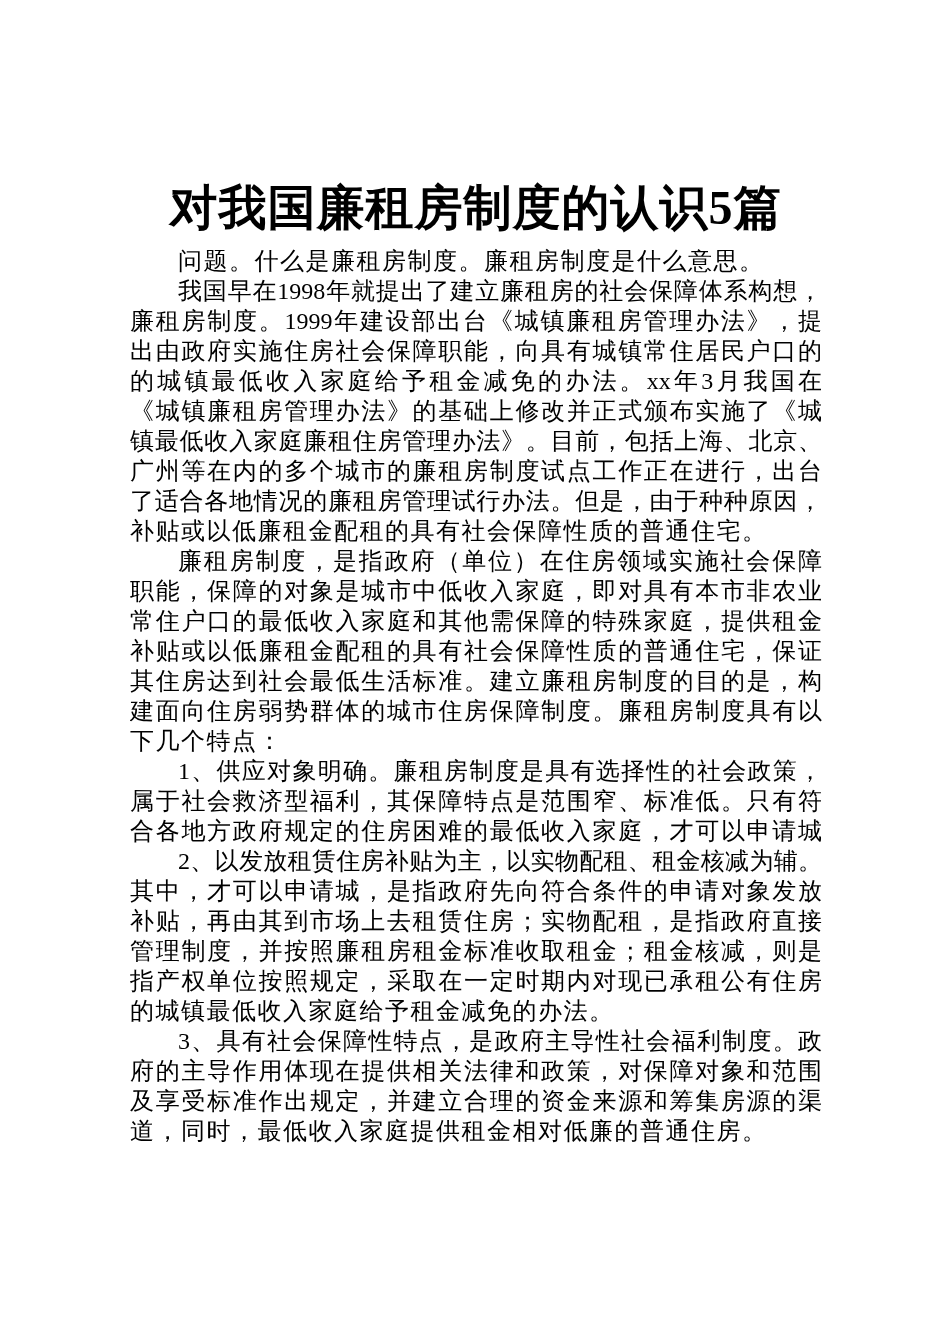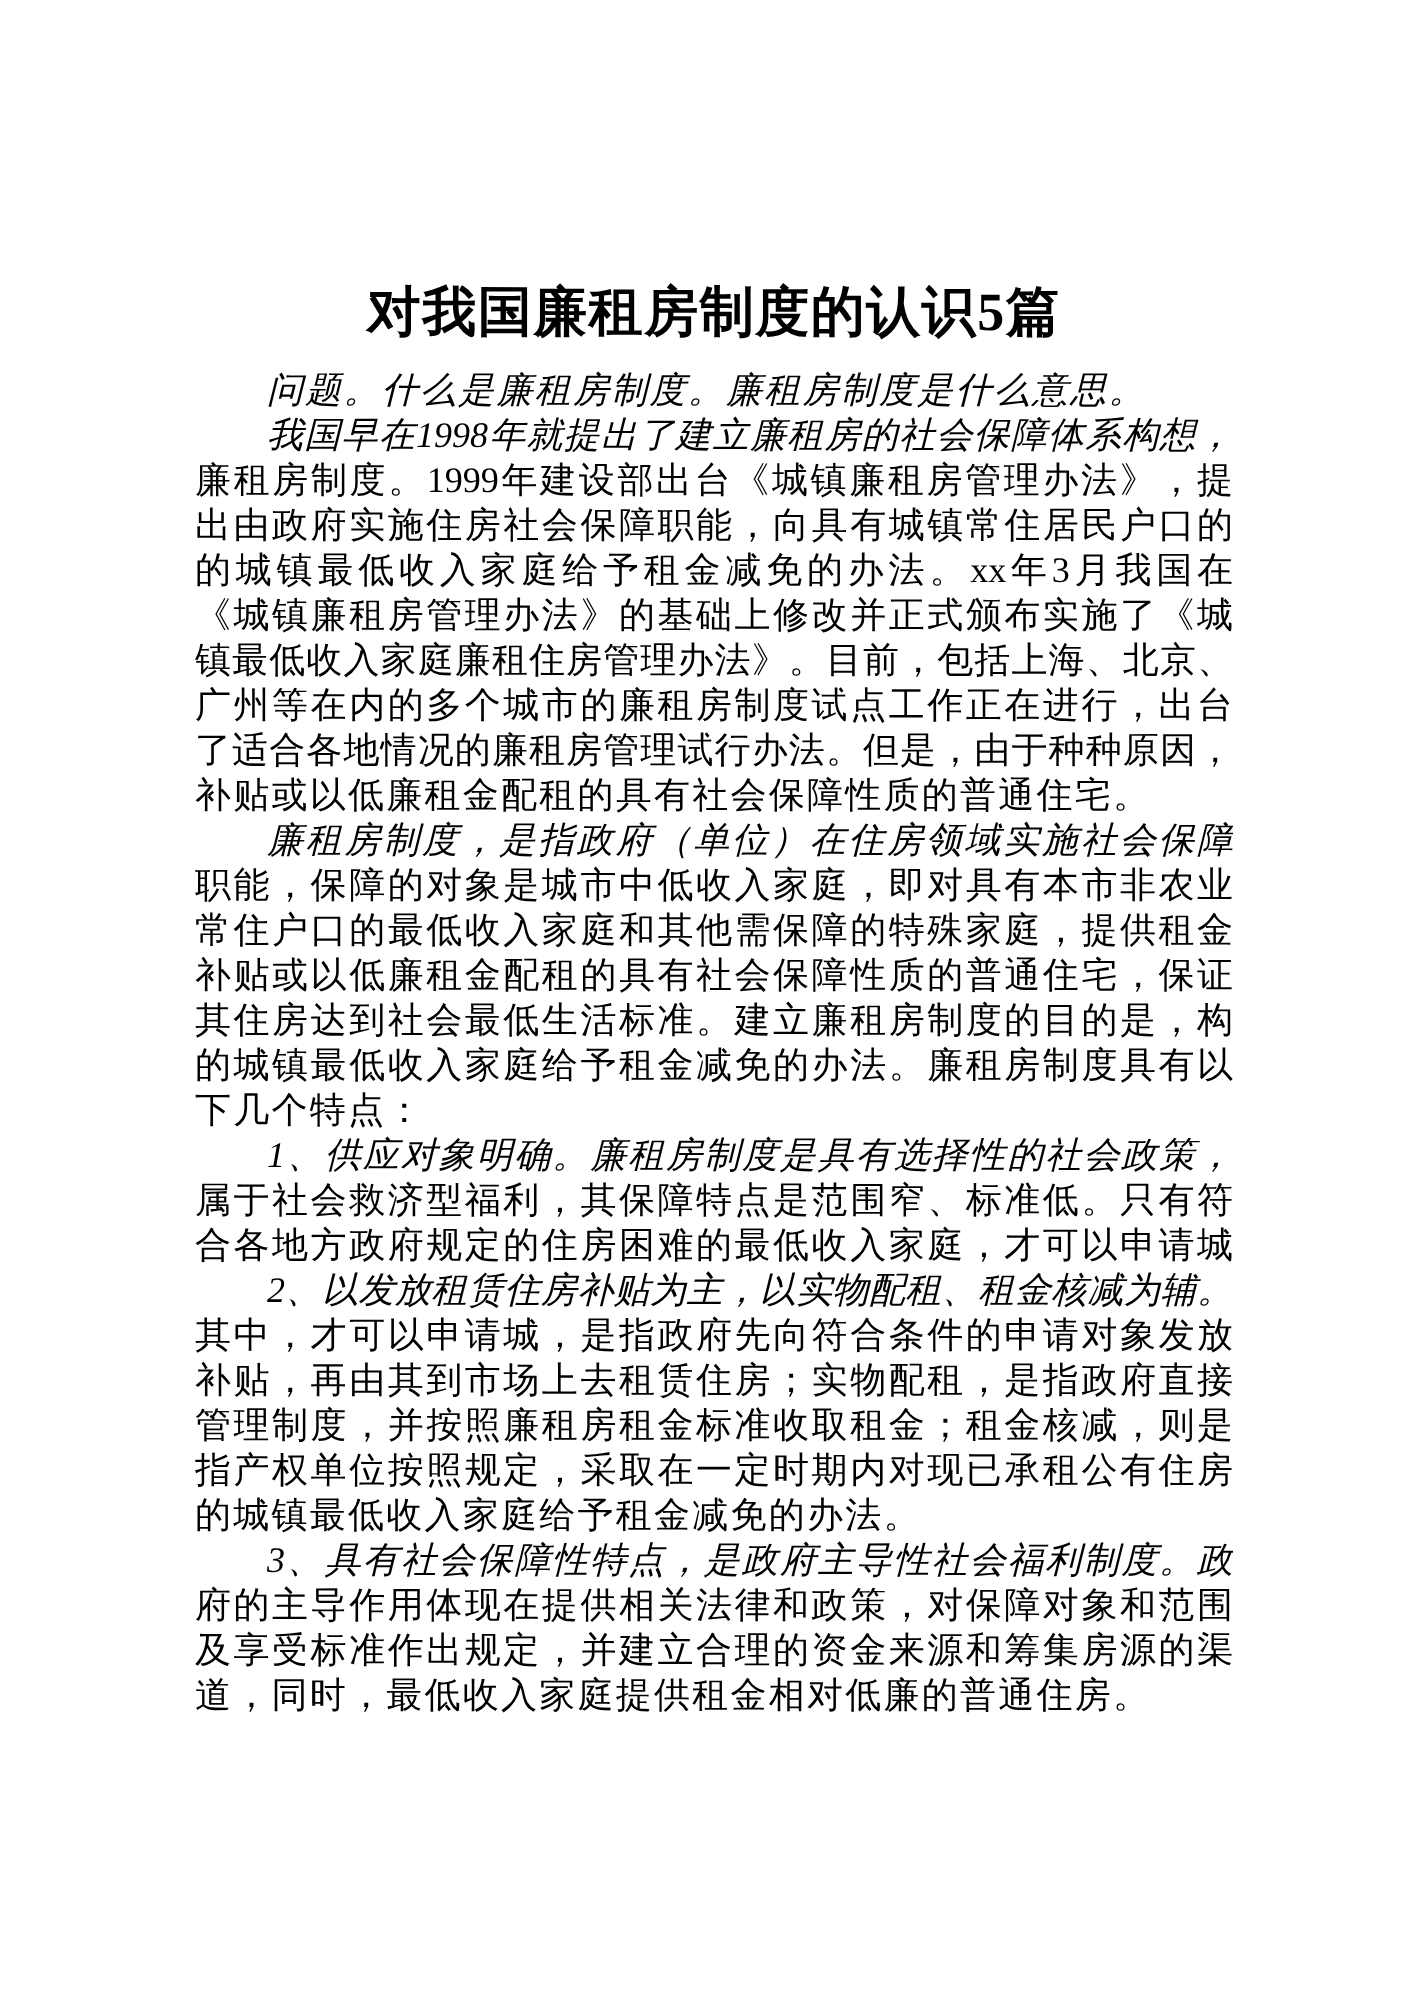--- a/index.html
+++ b/index.html
@@ -17,21 +17,21 @@
     color: #000000;
   }
   .content {
     position: absolute;
     left: 130px;
     top: 180px;
     width: 692px;
   }
   .doc-title {
     margin: 0 0 10px 0;
-    font-size: 36px;
+    font-size: 48px;
     font-weight: bold;
     line-height: 56px;
     text-align: center;
     letter-spacing: 1px;
     white-space: nowrap;
   }
   .para {
     margin: 0;
     padding: 0;
   }
@@ -40,21 +40,20 @@
     line-height: 30px;
     height: 30px;
     text-align: justify;
     text-align-last: justify;
     text-justify: inter-character;
     white-space: nowrap;
     overflow: hidden;
   }
   .line.first {
     padding-left: 48px;
-    font-style: italic;
   }
   .line.last {
     text-align-last: left;
     letter-spacing: 1.5px;
   }
 </style>
 </head>
 <body>
 
 <div class="page">
@@ -74,21 +73,21 @@
           <div class="line">广州等在内的多个城市的廉租房制度试点工作正在进行，出台</div>
           <div class="line">了适合各地情况的廉租房管理试行办法。但是，由于种种原因，</div>
           <div class="line last">补贴或以低廉租金配租的具有社会保障性质的普通住宅。</div>
         </div>
         <div class="para">
           <div class="line first">廉租房制度，是指政府（单位）在住房领域实施社会保障</div>
           <div class="line">职能，保障的对象是城市中低收入家庭，即对具有本市非农业</div>
           <div class="line">常住户口的最低收入家庭和其他需保障的特殊家庭，提供租金</div>
           <div class="line">补贴或以低廉租金配租的具有社会保障性质的普通住宅，保证</div>
           <div class="line">其住房达到社会最低生活标准。建立廉租房制度的目的是，构</div>
-          <div class="line">的城镇最低收入家庭给予租金减免的办法。廉租房制度具有以</div>
+          <div class="line">建面向住房弱势群体的城市住房保障制度。廉租房制度具有以</div>
           <div class="line last">下几个特点：</div>
         </div>
         <div class="para">
           <div class="line first">1、供应对象明确。廉租房制度是具有选择性的社会政策，</div>
           <div class="line">属于社会救济型福利，其保障特点是范围窄、标准低。只有符</div>
           <div class="line">合各地方政府规定的住房困难的最低收入家庭，才可以申请城</div>
         </div>
         <div class="para">
           <div class="line first">2、以发放租赁住房补贴为主，以实物配租、租金核减为辅。</div>
           <div class="line">其中，才可以申请城，是指政府先向符合条件的申请对象发放</div>

